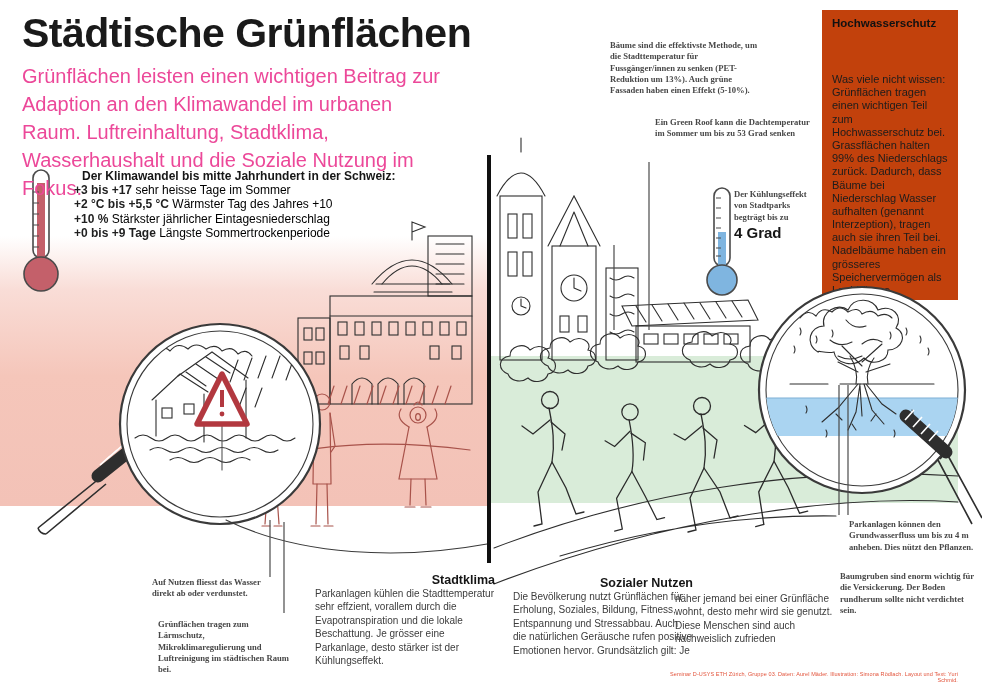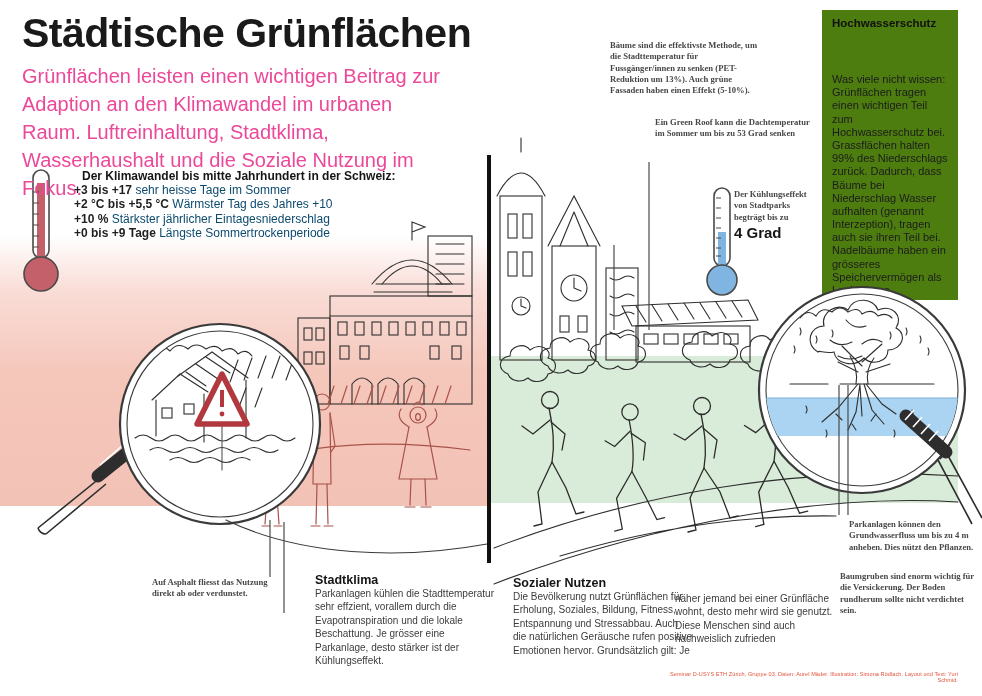--- a/index.html
+++ b/index.html
@@ -5,38 +5,38 @@
   html,body{margin:0;padding:0;background:#ffffff;}
   .poster{position:relative;width:982px;height:696px;background:#fff;overflow:hidden;
           font-family:"Liberation Sans",sans-serif;color:#1d1d1b;}
   
   .wash{position:absolute;z-index:1;}
   .wash.pink{left:0;top:236px;width:488px;height:270px;
     background:linear-gradient(180deg,rgba(245,198,188,0) 0%,rgba(245,198,188,.6) 20%,#f5c6ba 52%,#f3c2b7 100%);}
   .wash.green{left:491px;top:356px;width:467px;height:147px;background:#d9ecd9;}
   
   .graybox{position:absolute;z-index:2;left:822px;top:10px;width:136px;height:290px;
-    background:#4d7c0f;box-sizing:border-box;padding:7px 10px;}
+    background:#c2410c;box-sizing:border-box;padding:7px 10px;}
   .graybox-title{font-size:11.5px;font-weight:bold;color:#111;margin-bottom:1px;}
   .graybox-body{font-size:11px;line-height:1.2;color:#1c1c1c;font-weight:500;margin-top:44px;}
   
   .art{position:absolute;z-index:3;left:0;top:0;}
   
   .divider{position:absolute;z-index:4;left:487px;top:155px;width:4px;height:408px;background:#101010;}
   
   .txt{position:absolute;z-index:5;}
   h1.title{margin:0;font-size:41px;font-weight:bold;letter-spacing:-0.5px;color:#1a1a1a;}
   .intro{font-size:20px;font-weight:normal;color:#ec4899;line-height:1.4;width:432px;margin:0;}
   .stats-heading{font-size:12px;font-weight:bold;color:#161616;padding-left:8px;}
   .stat-line{font-size:12px;line-height:14.4px;}
   .stat-value{font-weight:bold;color:#1f1f1f;}
-  .stat-label{color:#0c4a6e;}
+  .stat-label{color:#000000;}
   .callout{font-size:8.6px;font-weight:bold;color:#474747;line-height:1.32;font-family:Liberation Serif, serif;}
   .cooling-value{font-size:15px;font-weight:bold;color:#151515;margin-top:1px;}
-  .sec-title{font-size:12.5px;font-weight:bold;color:#151515;}
+  .sec-title{font-size:12.5px;font-weight:bold;color:#151515;text-align:right;}
   .sec-body{font-size:10px;color:#3c3c3c;line-height:1.34;}
   .footer{font-size:5.5px;color:#e2533b;letter-spacing:.1px;text-align:right;}
 </style>
 </head>
 <body>
 
 <div class="poster">
 
   <div class="wash pink"></div>
   <div class="wash green"></div>
@@ -280,21 +280,22 @@
   </div>
 
   <div class="txt callout" style="left:610px;top:40px;width:150px;">Bäume sind die effektivste Methode, um die Stadttemperatur für Fussgänger/innen zu senken (PET-Reduktion um 13%). Auch grüne Fassaden haben einen Effekt (5-10%).</div>
   <div class="txt callout" style="left:655px;top:117px;width:160px;">Ein Green Roof kann die Dachtemperatur im Sommer um bis zu 53 Grad senken</div>
 
   <div class="txt" style="left:734px;top:189px;width:82px;">
     <div class="callout">Der Kühlungseffekt von Stadtparks begträgt bis zu</div>
     <div class="cooling-value">4 Grad</div>
   </div>
 
-  <div class="txt callout" style="left:152px;top:577px;width:118px;">Auf Asphalt fliesst das Nutzung direkt ab oder verdunstet.</div>
+  <div class="txt callout" style="left:152px;top:577px;width:118px;">Auf Nutzen fliesst das Wasser direkt ab oder verdunstet.</div>
+  <div class="txt callout" style="left:158px;top:619px;width:134px;">Grünflächen tragen zum Lärmschutz, Mikroklimaregulierung und Luftreinigung im städtischen Raum bei.</div>
 
   <div class="txt" style="left:315px;top:573px;width:180px;">
     <div class="sec-title">Stadtklima</div>
     <div class="sec-body">Parkanlagen kühlen die Stadttemperatur sehr effzient, vorallem durch die Evapotranspiration und die lokale Beschattung. Je grösser eine Parkanlage, desto stärker ist der Kühlungseffekt.</div>
   </div>
 
   <div class="txt" style="left:513px;top:576px;width:180px;">
     <div class="sec-title">Sozialer Nutzen</div>
     <div class="sec-body">Die Bevölkerung nutzt Grünflächen für Erholung, Soziales, Bildung, Fitness, Entspannung und Stressabbau. Auch die natürlichen Geräusche rufen positive Emotionen hervor. Grundsätzlich gilt: Je</div>
   </div>

